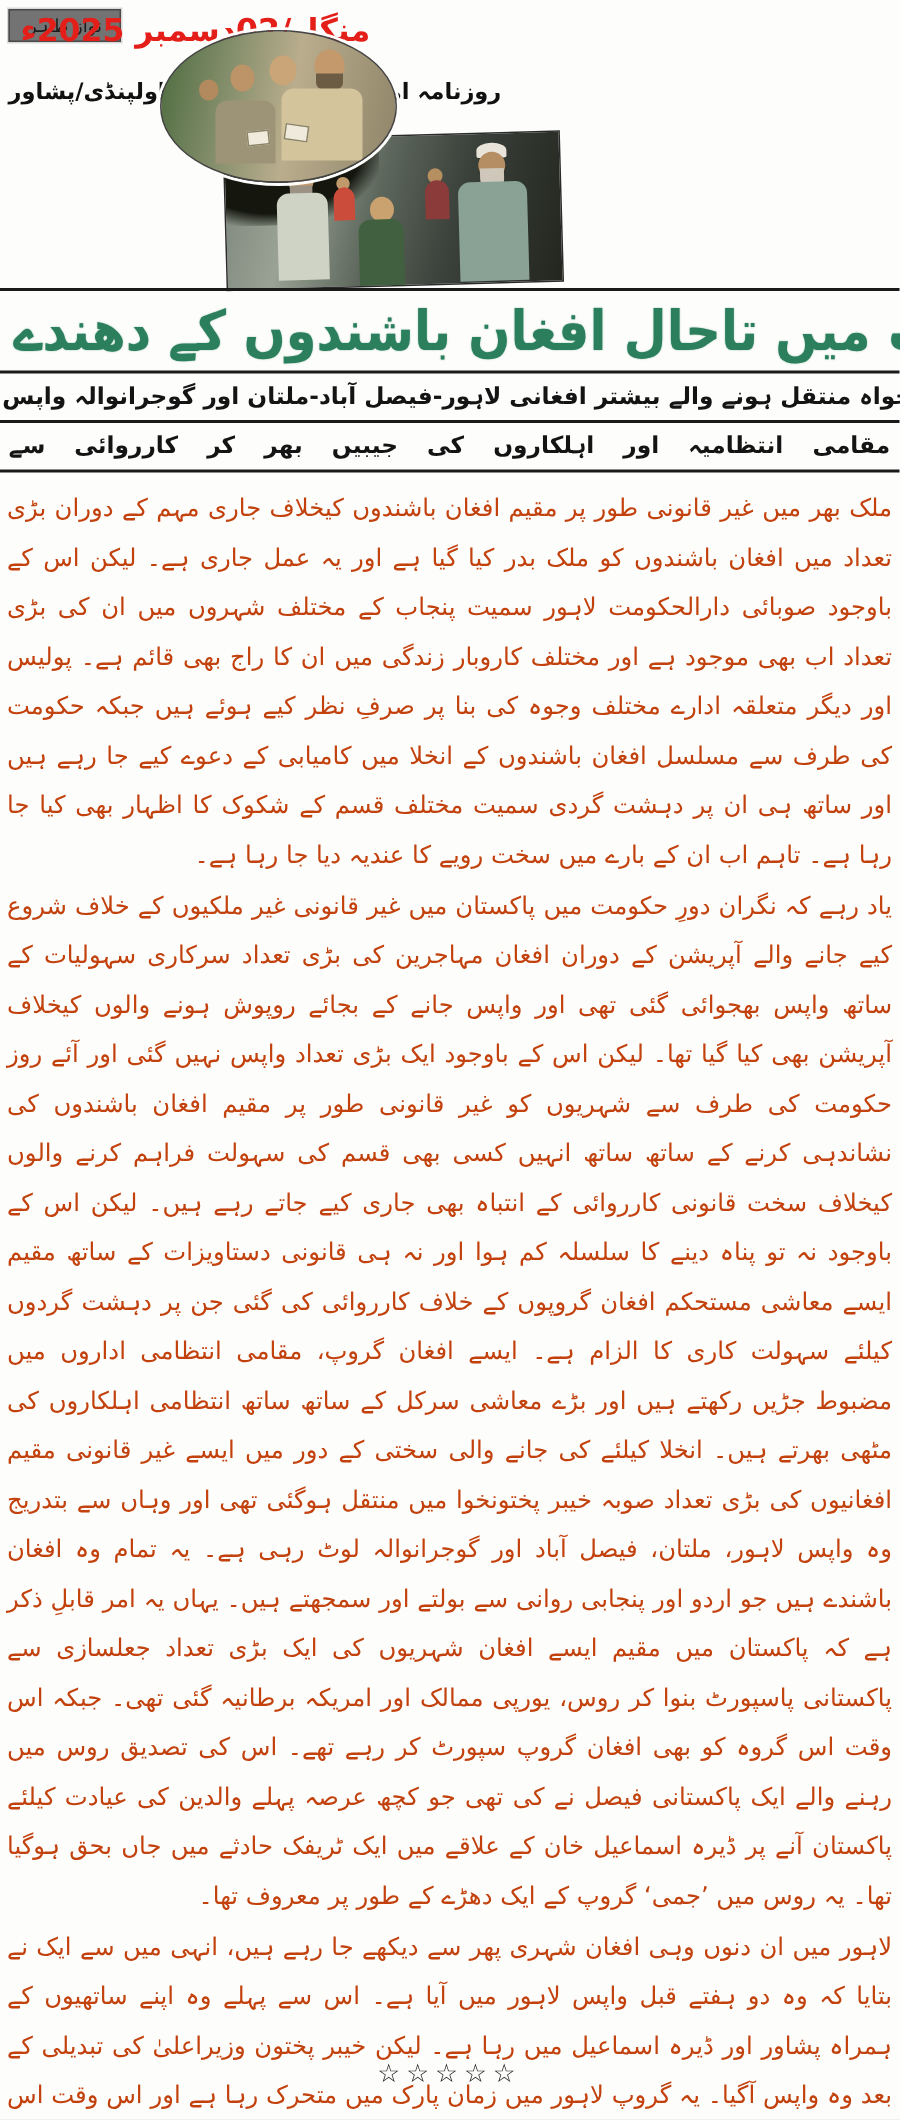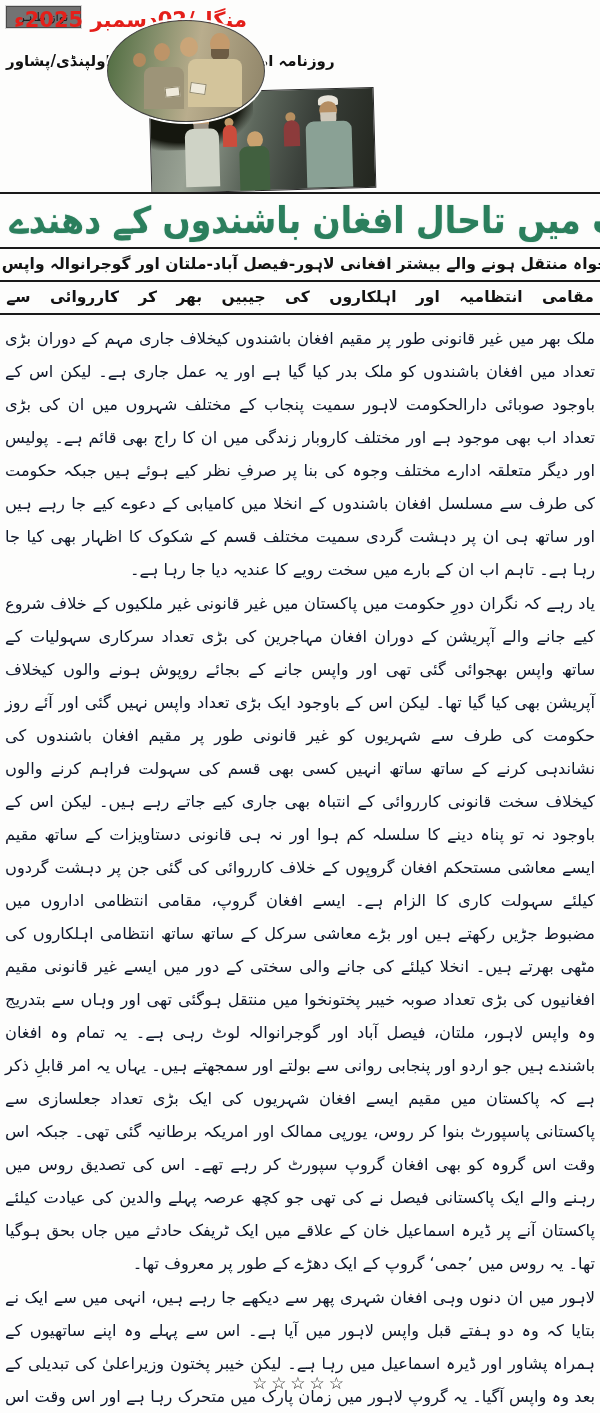--- a/index.html
+++ b/index.html
@@ -61,21 +61,21 @@
   .subhead {
     position:absolute; right:2px; left:2px; height:29px;
     display:flex; align-items:center; justify-content:center;
     font-size:15.5px; font-weight:bold; color:#141414; white-space:nowrap;
   }
   .subhead.spread { letter-spacing:1px; word-spacing:14px; }
   
   .article {
     position:absolute; top:322px; right:5px; left:5px; bottom:70px;
     direction:rtl; text-align:justify;
-    font-size:16.2px; line-height:33px; color:#0f172a;
+    font-size:16.2px; line-height:33px; color:#c2410c;
   }
   .article p { margin:0; }
   .article p + p { margin-top:1px; }
   
   .stars {
     position:absolute; bottom:20px; right:0; left:0;
     text-align:center; font-size:17px; letter-spacing:4px; color:#222;
   }
 </style>
 </head>

